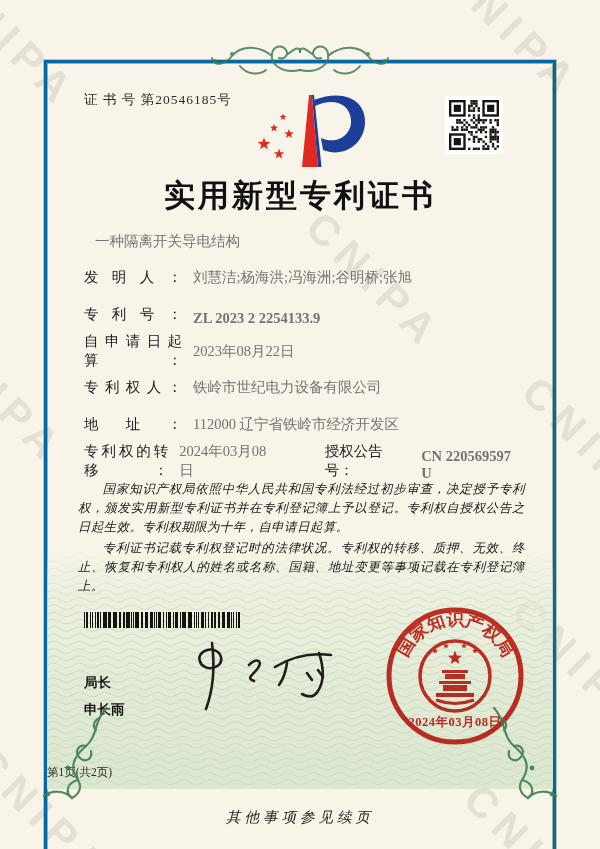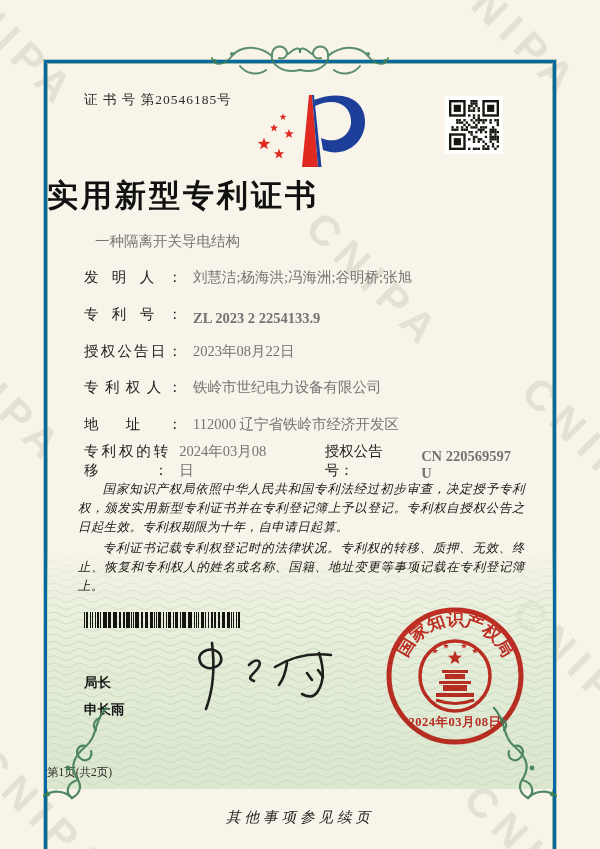--- a/index.html
+++ b/index.html
@@ -22,21 +22,21 @@
   .pattern-bg{position:absolute;left:0;top:488px;width:506px;height:238px;
       background:linear-gradient(180deg,rgba(231,239,221,0) 0%,rgba(229,238,218,.55) 16%,rgba(223,234,211,.85) 55%,rgba(218,230,205,.95) 100%);}
   .waves{position:absolute;left:0;top:488px;}
 
   .cert-no{position:absolute;left:37px;top:28px;font-size:13.5px;letter-spacing:1px;color:#2b2b28;}
 
   .logo{position:absolute;left:203px;top:24px;}
   .qr-box{position:absolute;left:398px;top:33px;width:58px;height:58px;background:#fff;}
   .qr-box svg{position:absolute;left:4px;top:4px;}
 
-  .title{position:absolute;left:0;top:112px;width:100%;margin:0;
+  .title{position:absolute;left:0;top:112px;width:100%;margin:0;text-align:center;
          font-size:31px;font-weight:700;letter-spacing:3px;color:#111;}
 
   .rows{position:absolute;left:37px;right:30px;top:160px;font-size:14.5px;}
   .frow{height:36.6px;display:flex;align-items:center;}
   .f-label{display:inline-block;width:98px;text-align:justify;text-align-last:justify;
            text-justify:inter-character;color:#222;}
   .f-label.narrow{width:86px;}
   .f-value{margin-left:11px;color:#737373;}
   .f-value.num{font-weight:700;margin-top:8px;}
   .f-label2{margin-left:46px;color:#222;}
@@ -269,21 +269,21 @@
         </div>
         <div class="frow">
           <span class="f-label">发明人：</span>
           <span class="f-value">刘慧洁;杨海洪;冯海洲;谷明桥;张旭</span>
         </div>
         <div class="frow">
           <span class="f-label">专利号：</span>
           <span class="f-value num">ZL 2023 2 2254133.9</span>
         </div>
         <div class="frow">
-          <span class="f-label">授权公告日：</span>
+          <span class="f-label">自申请日起算：</span>
           <span class="f-value">2023年08月22日</span>
         </div>
         <div class="frow">
           <span class="f-label">专利权人：</span>
           <span class="f-value">铁岭市世纪电力设备有限公司</span>
         </div>
         <div class="frow">
           <span class="f-label">地址：</span>
           <span class="f-value">112000 辽宁省铁岭市经济开发区</span>
         </div>

